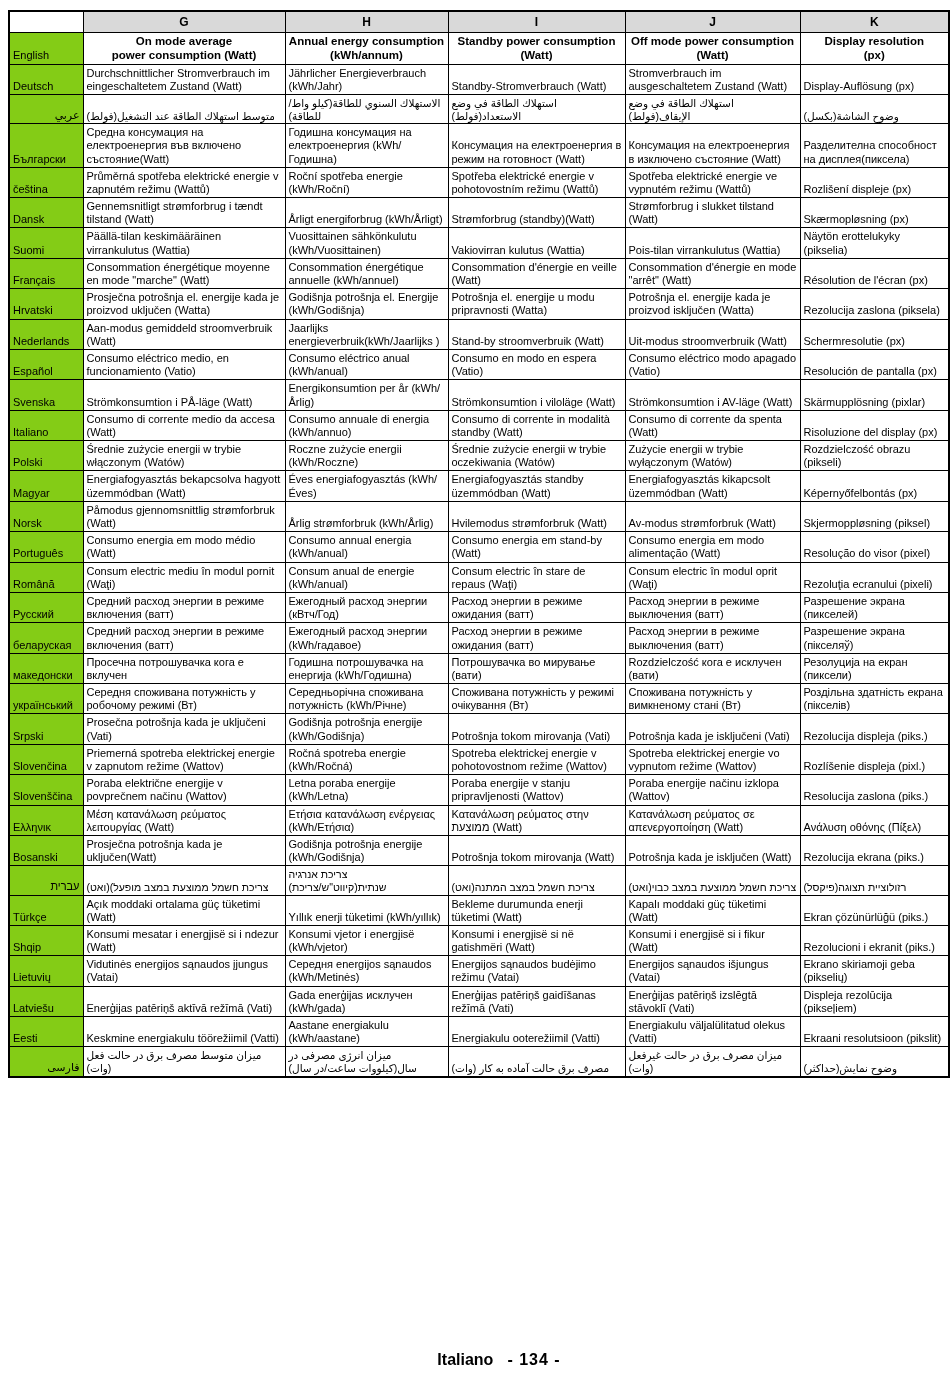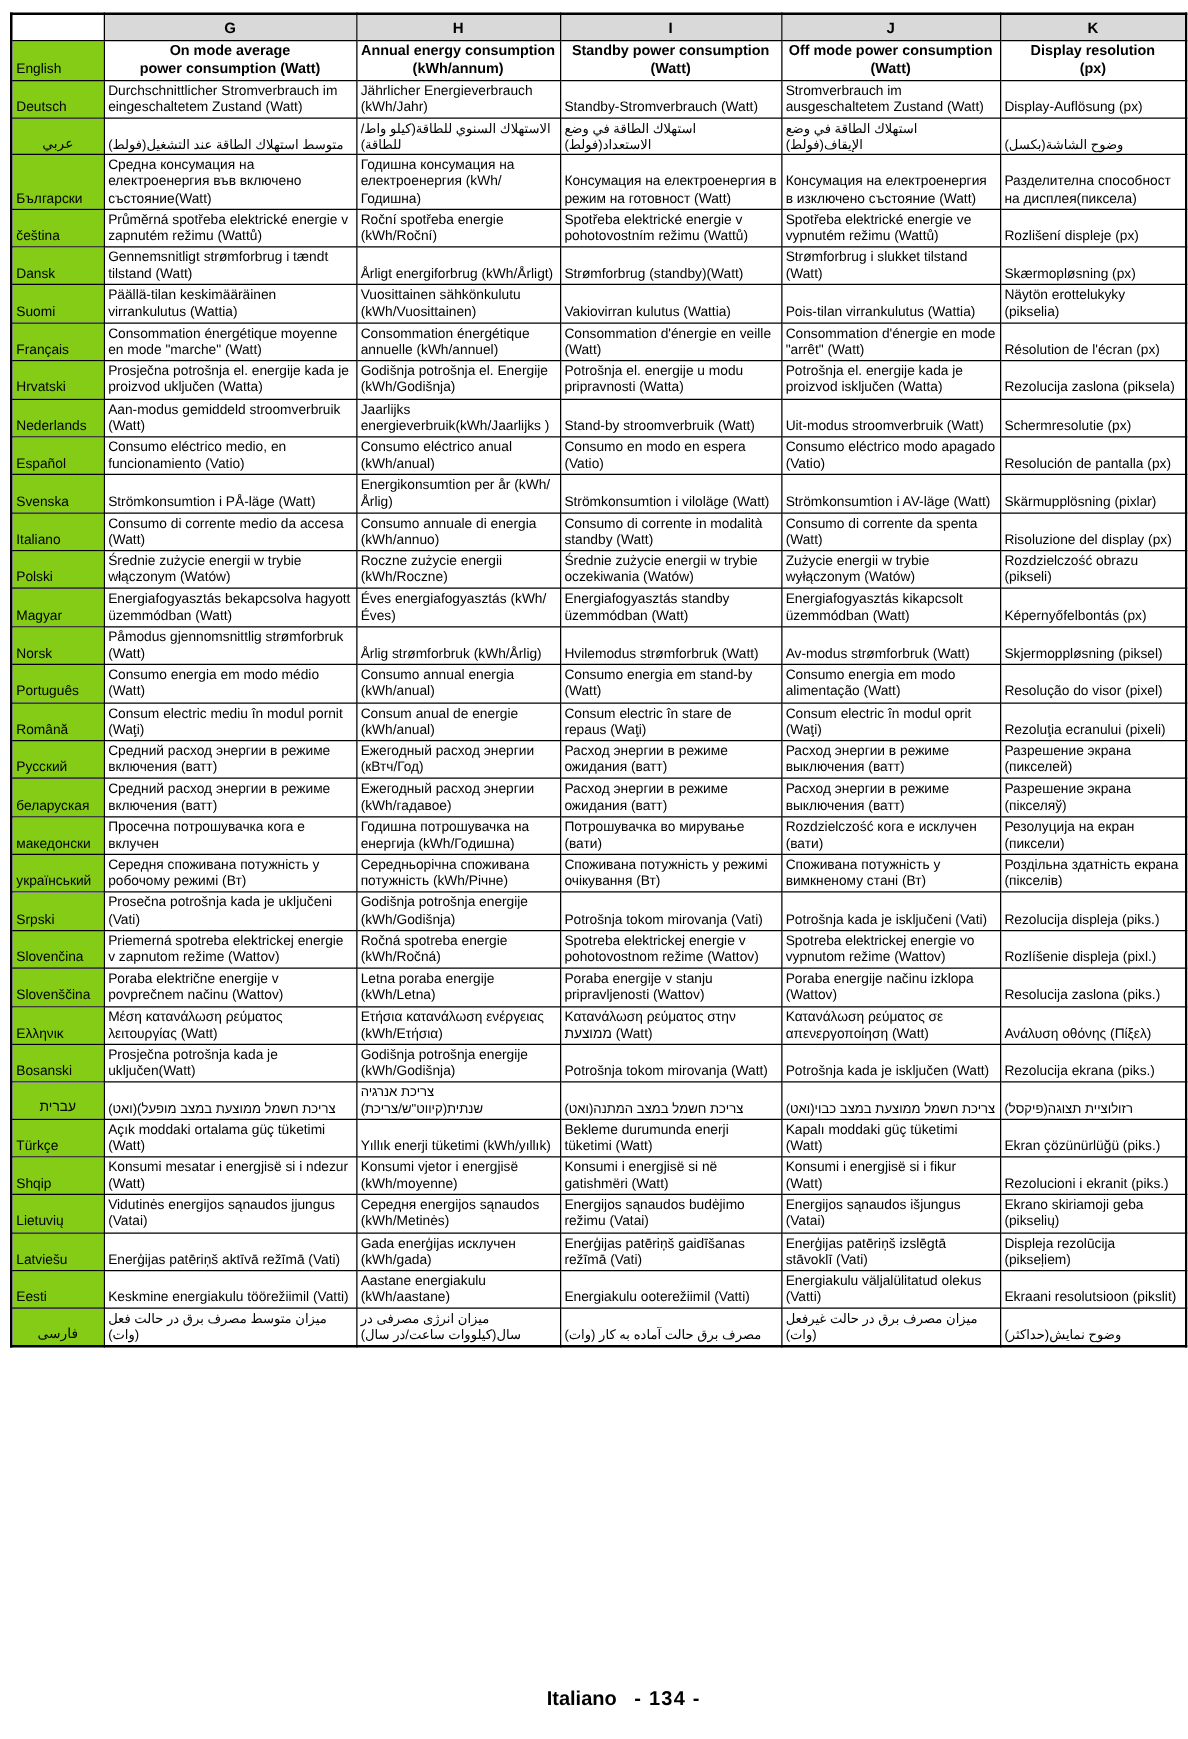--- a/index.html
+++ b/index.html
@@ -29,21 +29,21 @@
   tr.letter-row td{
     background:#d9d9d9;text-align:center;font-weight:bold;
     font-size:12px;vertical-align:middle;height:18px;padding:1px 2px;
   }
   tr.letter-row td.corner{background:#ffffff;}
   
   td.lang-label{
     background:#84cc16;font-weight:bold;white-space:nowrap;
     font-size:10.5px;
   }
-  td.lang-label.rtl{text-align:center;}
+  td.lang-label.rtl{text-align:right;}
   
   tr.hdr-row td.cell{
     font-weight:bold;text-align:center;white-space:pre-line;
     font-size:11.5px;vertical-align:middle;margin-top:48px;
   }
   
   tr.rtl-row td.cell{direction:rtl;text-align:left;font-size:10.5px;}
   .footer{
     position:absolute;left:4px;right:0;bottom:22px;
     text-align:center;font-size:16px;padding-left:44px;
@@ -307,21 +307,21 @@
           <td class="lang-label">Türkçe</td>
           <td class="cell">Açık moddaki ortalama güç tüketimi (Watt)</td>
           <td class="cell">Yıllık enerji tüketimi (kWh/yıllık)</td>
           <td class="cell">Bekleme durumunda enerji tüketimi (Watt)</td>
           <td class="cell">Kapalı moddaki güç tüketimi (Watt)</td>
           <td class="cell">Ekran çözünürlüğü (piks.)</td>
         </tr>
         <tr>
           <td class="lang-label">Shqip</td>
           <td class="cell">Konsumi mesatar i energjisë si i ndezur (Watt)</td>
-          <td class="cell">Konsumi vjetor i energjisë (kWh/moyenne)</td>
+          <td class="cell">Konsumi vjetor i energjisë (kWh/vjetor)</td>
           <td class="cell">Konsumi i energjisë si në gatishmëri (Watt)</td>
           <td class="cell">Konsumi i energjisë si i fikur (Watt)</td>
           <td class="cell">Rezolucioni i ekranit (piks.)</td>
         </tr>
         <tr>
           <td class="lang-label">Lietuvių</td>
           <td class="cell">Vidutinės energijos sąnaudos įjungus (Vatai)</td>
           <td class="cell">Середня energijos sąnaudos (kWh/Metinės)</td>
           <td class="cell">Energijos sąnaudos budėjimo režimu (Vatai)</td>
           <td class="cell">Energijos sąnaudos išjungus (Vatai)</td>

